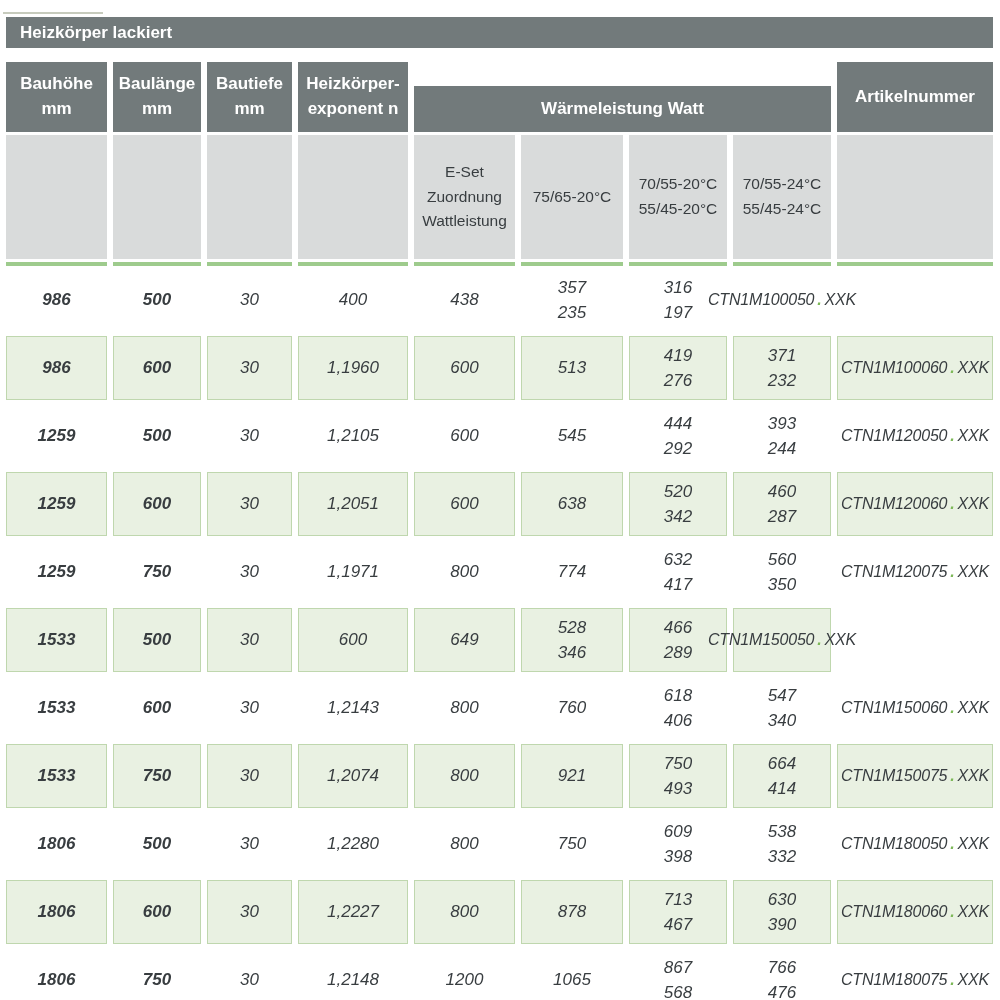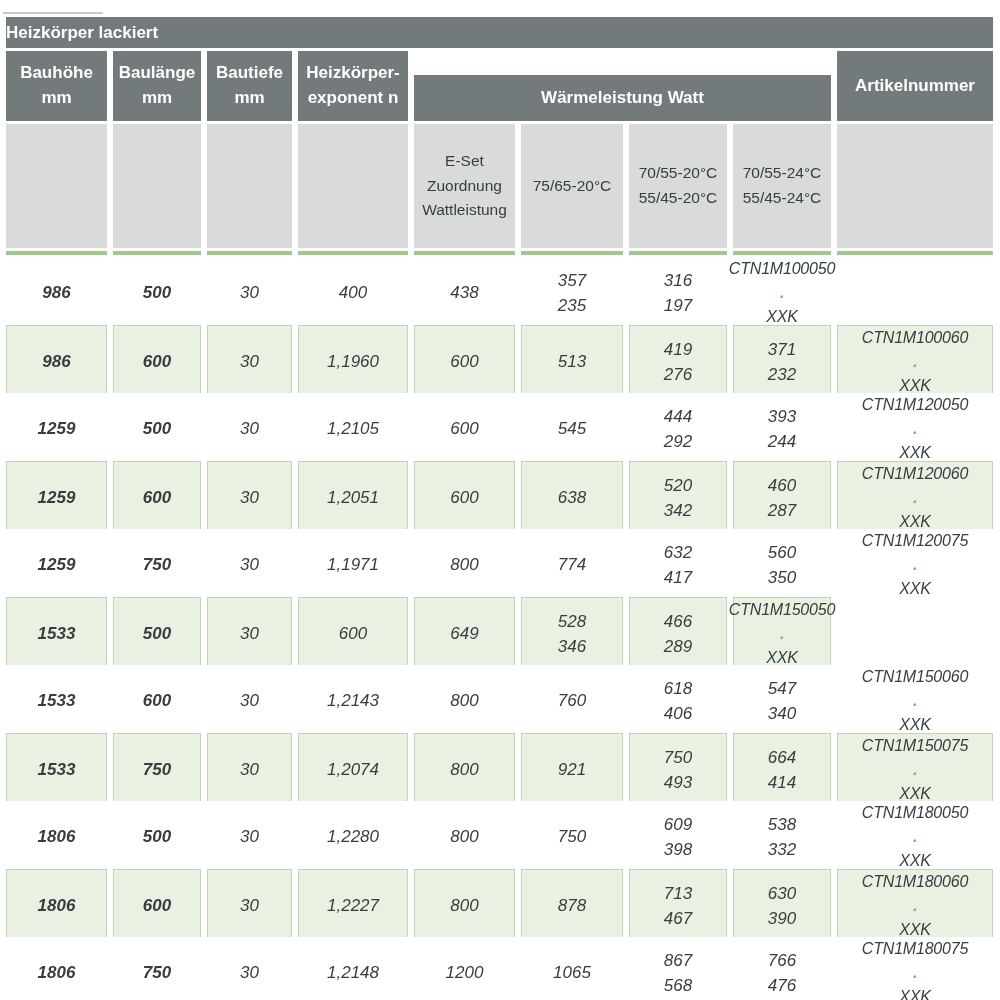--- a/index.html
+++ b/index.html
@@ -17,21 +17,21 @@
   html,body{width:1000px;height:1000px;background:#ffffff;
     font-family:"Liberation Sans","DejaVu Sans",sans-serif;color:var(--text-dark);}
   body{position:relative;overflow:hidden;}
 
   .top-dash{position:absolute;left:3px;top:12px;width:100px;height:2px;background:var(--dash-gray);}
 
   .table-wrap{position:absolute;left:6px;top:17px;width:987px;}
 
   .title-bar{height:31px;background:var(--header-bg);color:#ffffff;
     font-size:17px;font-weight:700;display:flex;align-items:center;
-    margin-bottom:3px;}
+    padding-left:14px;margin-bottom:14px;}
 
   .grid{display:grid;grid-template-columns:101px 88px 85px 110px 101px 102px 98px 98px 156px;
     column-gap:6px;}
 
   .cell{display:flex;align-items:center;justify-content:center;text-align:center;}
 
   .header-row{height:70px;margin-bottom:3px;}
   .header-row .cell{background:var(--header-bg);color:#ffffff;font-weight:700;
     font-size:17px;line-height:1.45;white-space:pre-line;}
   .header-row .span4{grid-column:5 / span 4;margin-top:24px;}
@@ -40,21 +40,21 @@
   .subheader-row .cell{background:var(--subheader-bg);font-size:15.5px;
     line-height:1.6;white-space:pre-line;color:var(--text-dark);}
 
   .accent-row{height:4px;margin-bottom:2px;}
   .accent-row .cell{background:var(--accent-green);}
 
   .data-row{height:64px;margin-bottom:4px;font-size:17px;font-style:italic;}
   .data-row .cell{background:#ffffff;line-height:1.5;white-space:pre-line;}
   .data-row.green .cell{background:var(--green-row-bg);border:1px solid var(--green-row-border);}
   .data-row .bold{font-weight:700;}
-  .data-row .artikel{font-size:16px;white-space:nowrap;letter-spacing:-0.2px;flex-direction:column;}
+  .data-row .artikel{font-size:16px;white-space:nowrap;letter-spacing:-0.2px;}
   .data-row .artikel .dot{color:var(--dot-green);font-weight:700;margin:0 3px;}
 
   .bottom-rule{height:3px;background:var(--bottom-line);margin-top:2px;}
 </style>
 </head>
 <body>
 
 <div class="top-dash"></div>
 
 <div class="table-wrap">

